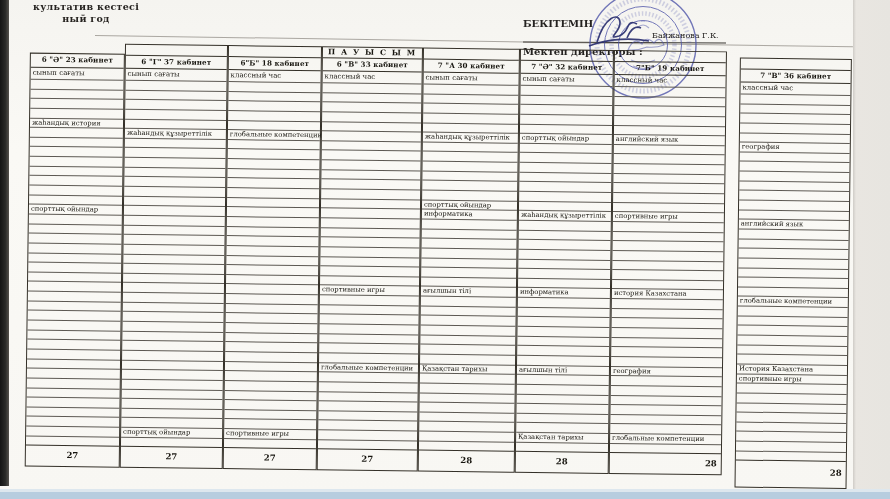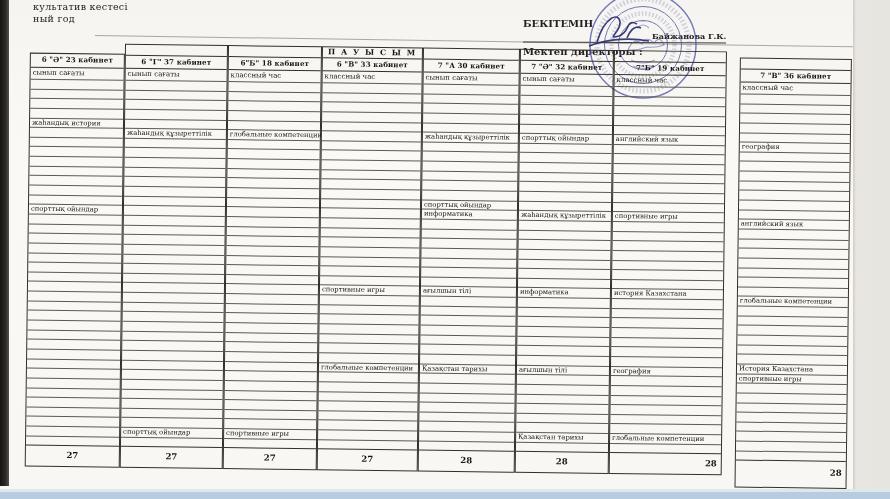--- a/index.html
+++ b/index.html
@@ -10,25 +10,25 @@
   }
   .paper{position:absolute;left:0;top:0;width:858px;height:499px;
     background:linear-gradient(180deg,#f5f4f0 0%,#faf9f5 30%,#f8f7f3 100%);}
   .right-shade{position:absolute;left:853px;top:0;width:37px;height:499px;
     background:linear-gradient(90deg,#cfccc7 0px,#e9e6e1 3px,#e7e5e0 100%);}
   .left-strip{position:absolute;left:0;top:0;width:9px;height:486px;
     background:linear-gradient(90deg,#141414 0%,#2a2a28 60%,#55524d 100%);}
   .bottom-strip{position:absolute;left:0;top:492px;width:890px;height:7px;background:#b7cddf;}
   .bottom-strip2{position:absolute;left:0;top:489px;width:890px;height:3px;background:#dde7ee;}
 
-  .doc-title{position:absolute;left:33px;top:1px;font-weight:normal;font-size:9.5px;
-    line-height:11.5px;color:#262320;letter-spacing:.3px;}
+  .doc-title{position:absolute;left:33px;top:1px;font-weight:bold;font-size:9.5px;
+    line-height:11.5px;color:#262320;letter-spacing:.3px;text-align:center;}
   .approve{position:absolute;left:523px;top:18px;font-weight:bold;font-size:10px;color:#242220;}
   .director-row{position:absolute;left:523px;top:30px;font-weight:bold;font-size:10px;color:#242220;white-space:nowrap;margin-top:16px;}
-  .director-name{position:absolute;left:652px;top:31px;font-weight:bold;font-size:8px;color:#242220;}
+  .director-name{position:absolute;left:652px;top:31px;font-weight:normal;font-size:8px;color:#242220;}
   .sign-line{position:absolute;left:523px;top:42px;width:203px;height:1px;background:#3a3732;transform:rotate(.25deg);}
   .fold-line{position:absolute;left:95px;top:35px;width:758px;height:1px;
     background:rgba(95,90,82,.5);transform:rotate(.85deg);transform-origin:0 0;}
 
   #table-wrap{position:absolute;left:0;top:0;width:890px;height:499px;
     transform:rotate(.72deg);transform-origin:60px 45px;}
   .col{position:absolute;border:1.3px solid #343028;box-sizing:border-box;}
   .cell{box-sizing:border-box;height:9.65px;border-top:1px solid #5d5953;
     font-size:6.8px;line-height:9.2px;padding-left:2px;white-space:nowrap;
     color:#17150f;overflow:visible;}

